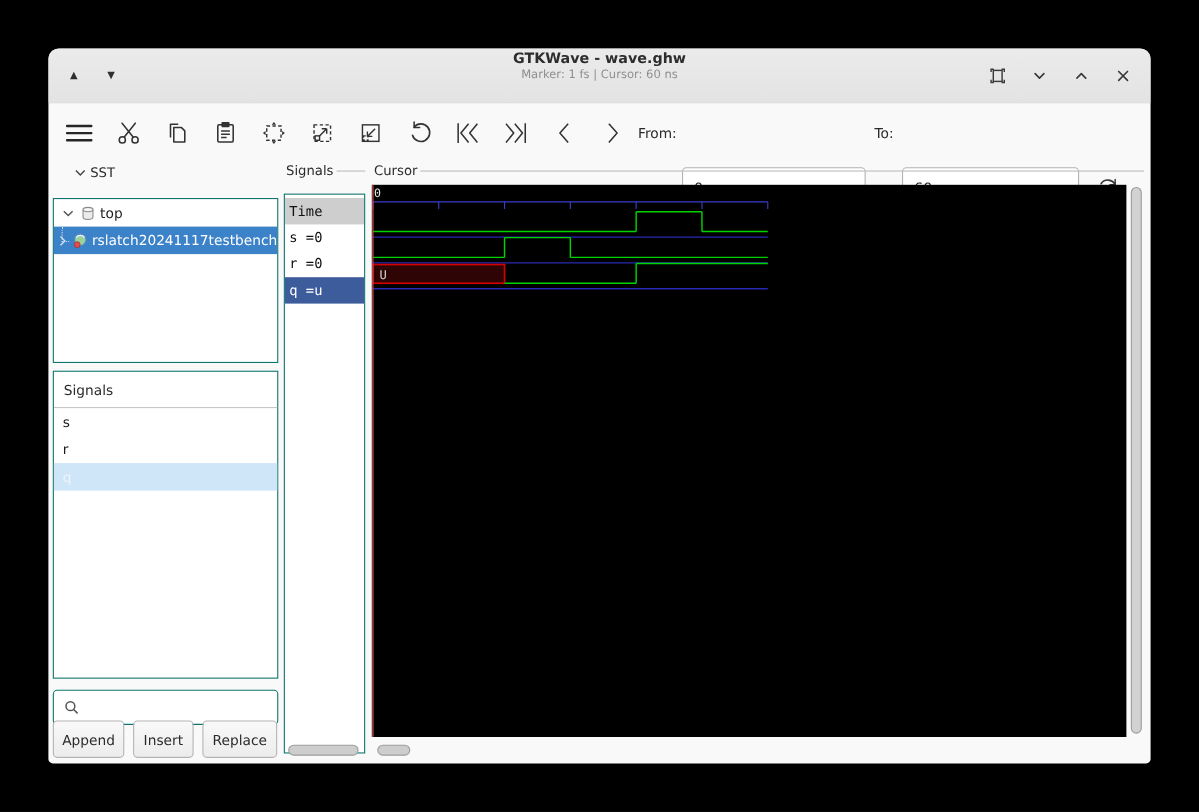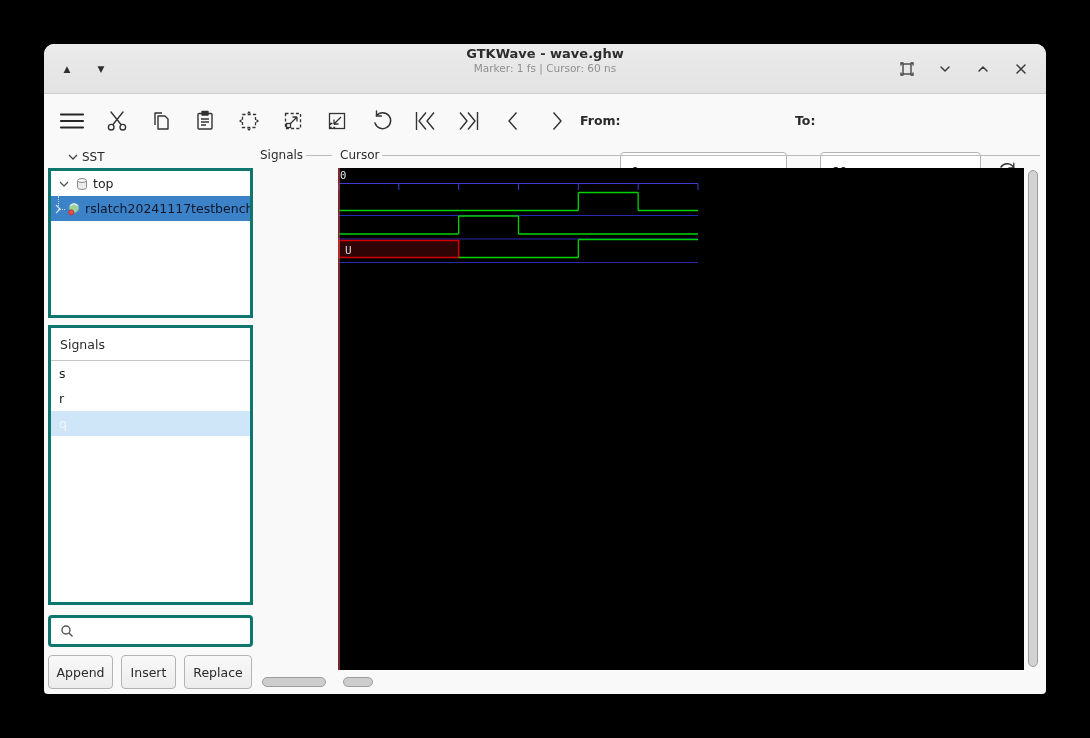--- a/index.html
+++ b/index.html
@@ -22,39 +22,39 @@
   .tb-title { font-size:13px; font-weight:bold; color:#2d2d2d; line-height:16px; }
   .tb-sub   { font-size:10.5px; color:#8f8f8f; line-height:13px; }
   .tb-right { position:absolute; right:14px; top:0; height:50px; display:flex; align-items:center; gap:16px; }
   .tb-btn { width:22px; height:22px; display:flex; align-items:center; justify-content:center; }
 
   
   .toolbar { position:absolute; left:0; top:50px; right:0; height:54px; }
   .tool-icons { position:absolute; left:14px; top:0; height:54px; display:flex; align-items:center; gap:18px; }
   .tool-btn { width:26px; height:26px; display:flex; align-items:center; justify-content:center; }
   .tool-btn.menu { width:28px; }
-  .range-label { position:absolute; top:19px; font-size:12.5px; color:#2a2a2a;font-weight:bold; }
+  .range-label { position:absolute; top:19px; font-size:12.5px; color:#2a2a2a; }
   .range-input { position:absolute; top:58px; height:38px; border:1px solid #b3b3b3; border-radius:4px;
                  background:#fff; font-size:13px; color:#1a1a1a; padding:0 10px;
                  font-family:"DejaVu Sans","Liberation Sans",sans-serif; }
   .reload-btn { position:absolute; left:950px; top:64px; width:26px; height:26px; }
 
   
   .panel-label { position:absolute; display:flex; align-items:center; font-size:12px; color:#2a2a2a; }
   .panel-label .lbl-line { flex:1; height:1px; background:#bdbdbd; margin-left:3px; }
   .sst-header { position:absolute; left:22px; top:106px; display:flex; align-items:center; gap:2px;
                 font-size:12px; color:#2a2a2a; }
 
-  .box { position:absolute; background:#fff; border:3px solid #0f766e; }
+  .box { position:absolute; background:#fff; border:1px solid #0f766e;margin-top:12px; }
 
   
   .tree-box { left:4px; top:124px; width:205px; height:150px; overflow:hidden; }
   .tree-row { height:25px; display:flex; align-items:center; font-size:12.5px; color:#1c1c1c; white-space:nowrap; }
   .tree-row .exp { width:18px; display:flex; justify-content:center; }
-  .tree-row.selected { background:var(--selection-blue,#3b82c9); color:#0f172a; }
+  .tree-row.selected { background:var(--selection-blue,#3b82c9); color:#ffffff; }
   .tree-indent { width:14px; height:100%; position:relative; }
   .tree-indent::after { content:""; position:absolute; left:7px; top:0; height:13px; width:6px;
                         border-left:1px dotted #c9d9ea; border-bottom:1px dotted #c9d9ea; }
   .tree-icon { margin:0 3px 0 1px; display:flex; }
 
   
   .siglist-box { left:4px; top:281px; width:205px; height:280px; }
   .siglist-header { height:33px; display:flex; align-items:center; padding-left:9px;
                     font-size:12.5px; color:#2a2a2a; border-bottom:1px solid #c6c6c6; }
   .siglist-row { height:25px; display:flex; align-items:center; padding-left:8px; font-size:12.5px; color:#1a1a1a; }
@@ -279,20 +279,27 @@
     <input class="search-input" placeholder="" style="">
   </div>
 
   <button class="btn" style="left:4px; width:65px;">Append</button>
   <button class="btn" style="left:77px; width:55px;">Insert</button>
   <button class="btn" style="left:140px; width:68px;">Replace</button>
 
   <div class="panel-label" style="left:216px; top:104px; width:72px;">
     <span>Signals</span>
       <span class="lbl-line"></span>
+  </div>
+  <div class="box mid-box">
+    <div class="mid-pad"></div>
+    <div class="mid-row time">Time</div>
+    <div class="mid-row">s =0</div>
+    <div class="mid-row">r =0</div>
+    <div class="mid-row selected">q =u</div>
   </div>
   <div class="hscroll" style="left:214px; top:631px; width:74px;">
     <div class="hthumb" style="margin-left:4px; width:64px;"></div>
   </div>
 
   <div class="panel-label" style="left:296px; top:104px; width:700px;">
     <span>Cursor</span>
       <span class="lbl-line"></span>
   </div>
   <div class="wave-canvas-wrap">

